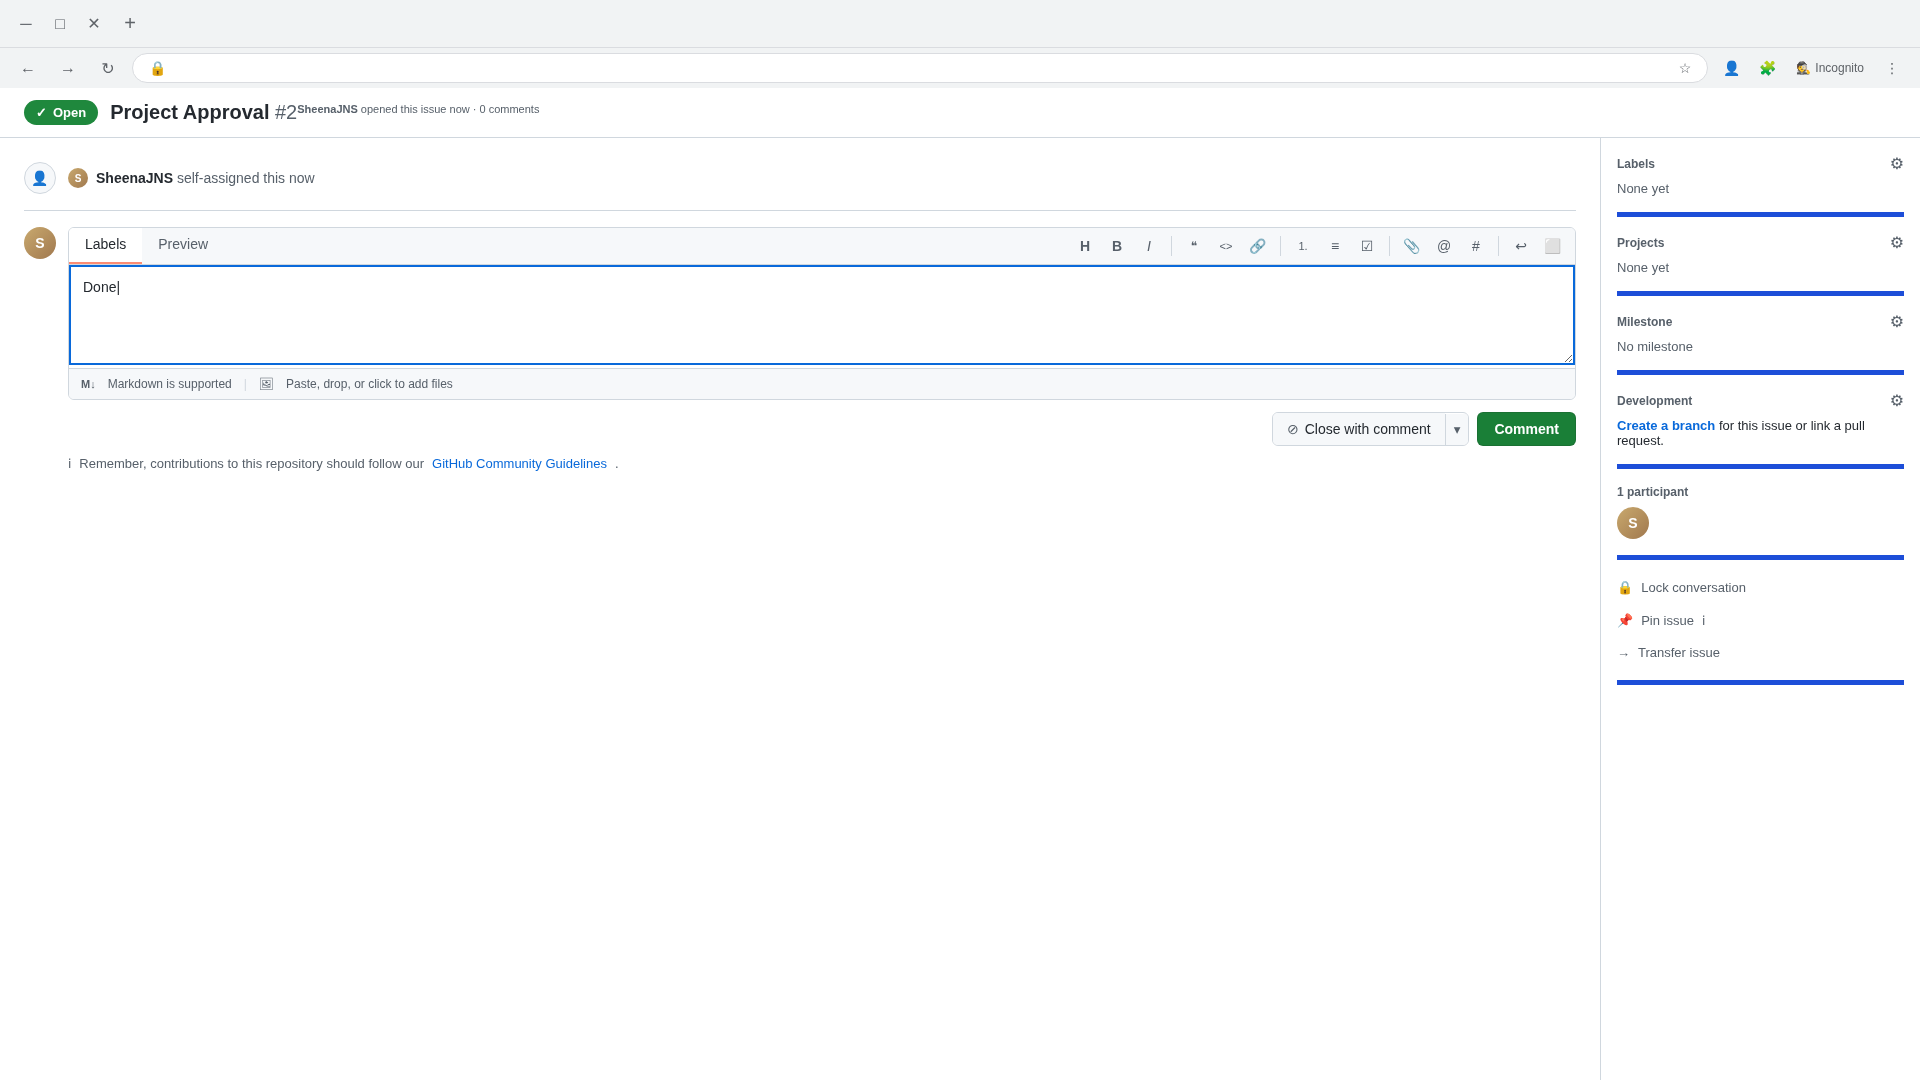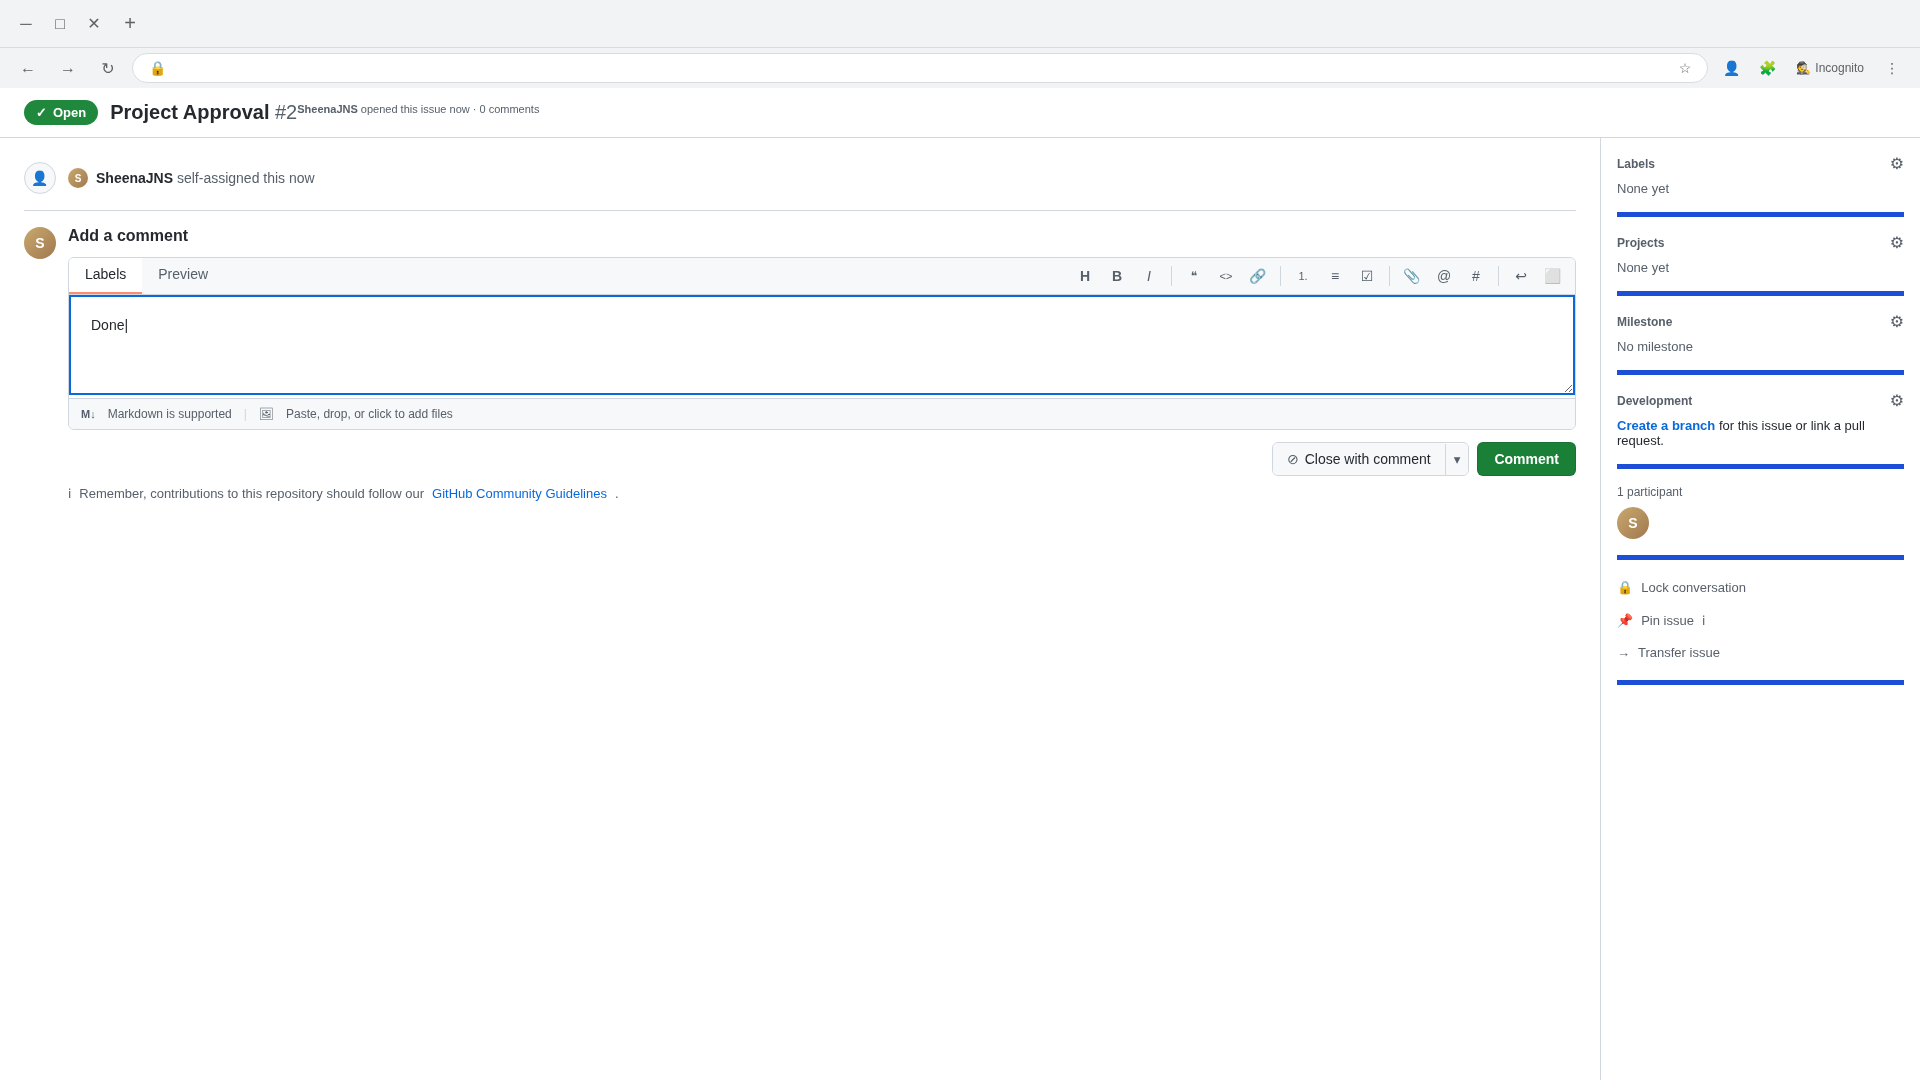--- a/index.html
+++ b/index.html
@@ -322,21 +322,21 @@
       width: 1px;
       height: 20px;
       background: #d0d7de;
       margin: 0 4px;
     }
     .comment-textarea {
       width: 100%;
       min-height: 100px;
       border: none;
       outline: none;
-      padding: 20px;
+      padding: 12px;
       font-size: 14px;
       color: #24292f;
       resize: vertical;
       font-family: inherit;
       border: 2px solid #0969da;
     }
     .comment-footer {
       padding: 8px 12px;
       background: #f6f8fa;
       border-top: 1px solid #d0d7de;
@@ -479,21 +479,21 @@
     .add-comment-content { flex: 1; }
 
     .divider-line {
       height: 1px;
       background: #d0d7de;
       margin: 8px 0;
     }
 
     .section-label {
       font-size: 12px;
-      font-weight: 400;
+      font-weight: 700;
       color: #57606a;
       margin-bottom: 8px;
     }
   </style>
 </head>
 <body>
 
 <div class="browser-chrome">
   <div class="browser-controls">
     <button class="browser-btn">─</button>
@@ -563,21 +563,20 @@
         </div>
       </div>
 
       <div class="divider-line"></div>
 
       <div class="add-comment-section">
         <div class="timeline-avatar">
           <div class="avatar-placeholder">S</div>
         </div>
         <div class="add-comment-content">
-          <div style="font-size:16px;font-weight:600;margin-bottom:12px;">Add a comment</div>
           <div class="comment-box">
             
             <div class="comment-tabs">
               <div class="comment-tab active">Labels</div>
               <div class="comment-tab">Preview</div>
 
               <div class="toolbar" style="margin-left:auto;border-bottom:none;padding:4px 8px;background:transparent;">
                 <button class="toolbar-btn">
                     <strong>H</strong>
                   </button>

